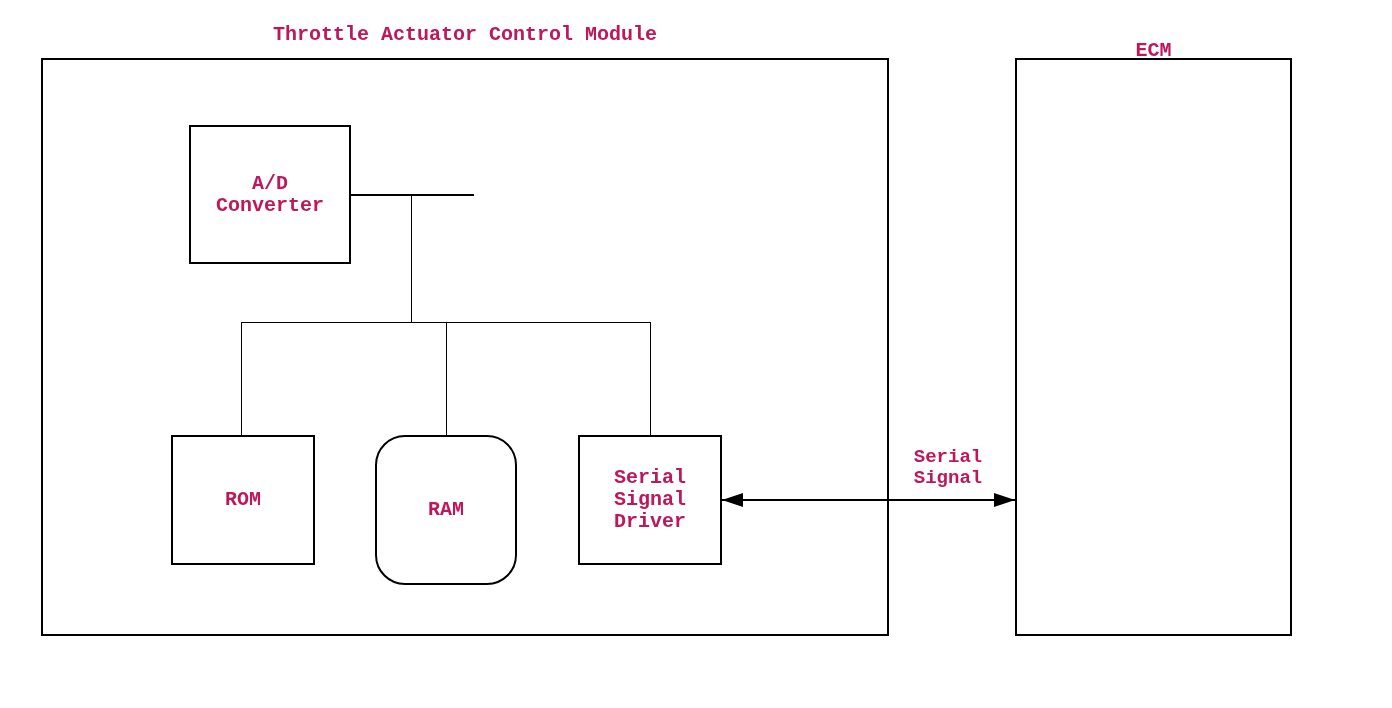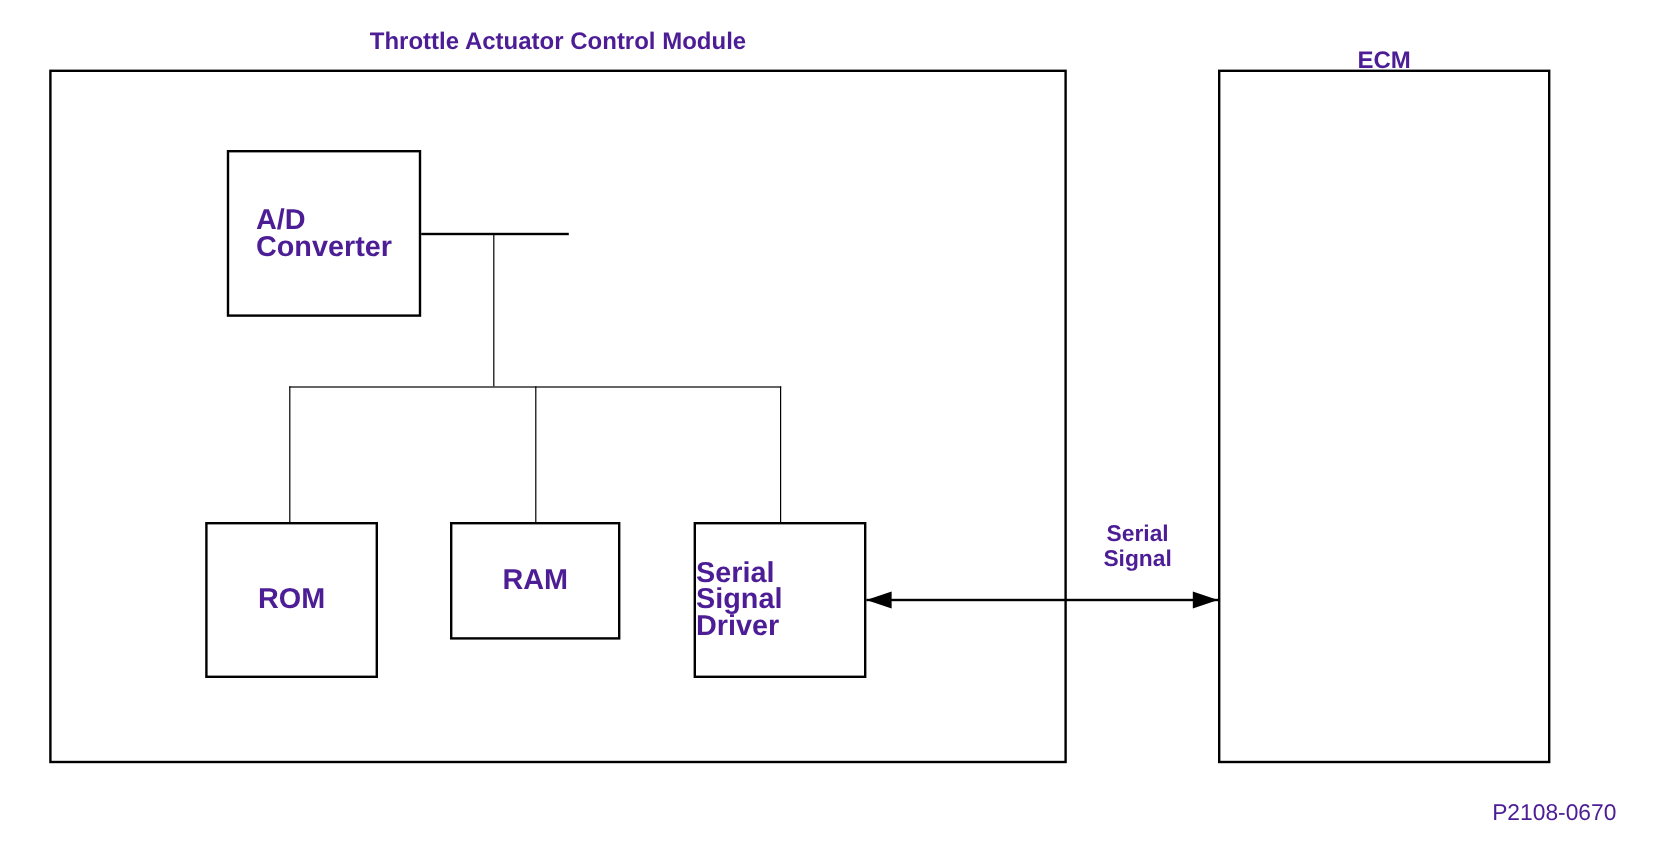--- a/index.html
+++ b/index.html
@@ -5,22 +5,22 @@
   html, body {
     margin: 0;
     padding: 0;
     background: #ffffff;
   }
   .stage {
     position: relative;
     width: 1392px;
     height: 708px;
     background: #ffffff;
-    color: #4c1d95;
-    font-family: Liberation Sans, sans-serif;
+    color: #be185d;
+    font-family: Liberation Mono, monospace;
     overflow: hidden;
   }
   .title {
     position: absolute;
     font-size: 20px;
     font-weight: bold;
     text-align: center;
     line-height: 22px;
     white-space: pre-line;
   }
@@ -29,22 +29,23 @@
     border: 2px solid #000000;
     box-sizing: border-box;
     background: #ffffff;
   }
   .block {
     display: flex;
     align-items: center;
     justify-content: center;
   }
   .block-label {
-    font-size: 24px;
+    font-size: 20px;
     font-weight: bold;
+    text-align: center;
     line-height: 22px;
     white-space: pre-line;
   }
   .line {
     position: absolute;
     background: #000000;
   }
   .sig-label {
     position: absolute;
     font-size: 19px;
@@ -89,21 +90,21 @@
   <div class="box block" style="left:189px; top:125px; width:162px; height:139px;">
     <span class="block-label">A/D
 Converter</span>
   </div>
 
 
   <div class="box block" style="left:171px; top:435px; width:144px; height:130px;">
     <span class="block-label">ROM</span>
   </div>
 
-  <div class="box block" style="left:375px; top:435px; width:142px; height:98px;">
+  <div class="box block" style="left:375px; top:435px; width:142px; height:150px;border-radius:30px;">
     <span class="block-label">RAM</span>
   </div>
 
   <div class="box block" style="left:578px; top:435px; width:144px; height:130px;">
     <span class="block-label">Serial Signal
 Driver</span>
   </div>
 
   <div class="line" style="left:351px; top:194px; width:123px; height:2px;"></div>
   <div class="line" style="left:411px; top:195px; width:1px; height:127px;"></div>
@@ -111,18 +112,17 @@
   <div class="line" style="left:241px; top:322px; width:1px; height:113px;"></div>
   <div class="line" style="left:446px; top:322px; width:1px; height:113px;"></div>
   <div class="line" style="left:650px; top:322px; width:1px; height:113px;"></div>
 
   <div>
     <div class="line" style="left:722px; top:499px; width:293px; height:2px;"></div>
     <div class="arrow-head left" style="left:722px; top:493px;"></div>
     <div class="arrow-head right" style="left:994px; top:493px;"></div>
   </div>
 
-  <div class="sig-label" style="left:883px; top:435px; width:130px;">Serial
+  <div class="sig-label" style="left:883px; top:447px; width:130px;">Serial
 Signal</div>
 
-  <div class="fig-code" style="left:1040px; top:667px; width:307px;">P2108-0670</div>
 
 </div>
 
 </body></html>

